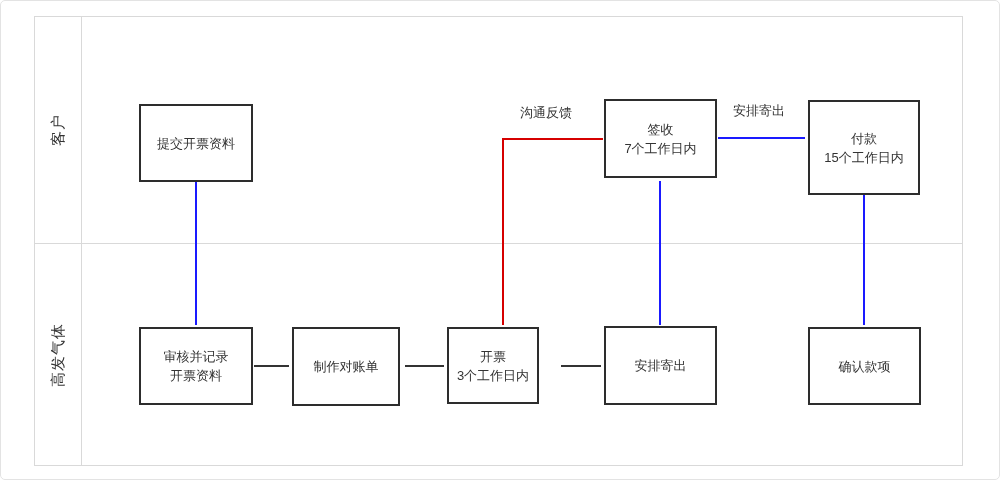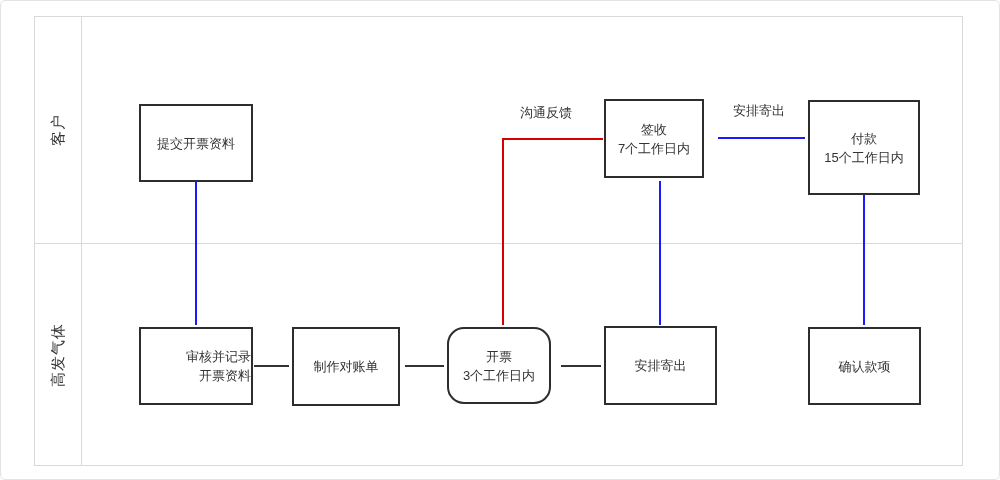--- a/index.html
+++ b/index.html
@@ -71,41 +71,41 @@
     <path d="M602,138 L502,138 L502,324" class="s-red" marker-end="url(#ah-red)"></path>
     <path d="M717,137 L804,137" class="s-blue" marker-end="url(#ah-blue)"></path>
     <path d="M863,178 L863,324" class="s-blue" marker-end="url(#ah-blue)"></path>
   </svg>
 
   <div class="node" style="left:138px;top:103px;width:114px;height:78px;">
     <div>提交开票资料</div>
     <div></div>
   </div>
 
-  <div class="node" style="left:603px;top:98px;width:100px;height:79px;">
+  <div class="node" style="left:603px;top:98px;width:113px;height:79px;">
     <div>签收</div>
     <div>7个工作日内</div>
   </div>
 
   <div class="node" style="left:807px;top:99px;width:112px;height:95px;">
     <div>付款</div>
     <div>15个工作日内</div>
   </div>
 
-  <div class="node" style="left:138px;top:326px;width:114px;height:78px;align-items:flex-end;">
+  <div class="node" style="left:138px;top:326px;width:114px;height:78px;">
     <div>审核并记录</div>
     <div>开票资料</div>
   </div>
 
   <div class="node" style="left:291px;top:326px;width:108px;height:79px;">
     <div>制作对账单</div>
     <div></div>
   </div>
 
-  <div class="node" style="left:446px;top:326px;width:104px;height:77px;border-radius:17px;">
+  <div class="node" style="left:446px;top:326px;width:92px;height:77px;">
     <div>开票</div>
     <div>3个工作日内</div>
   </div>
 
   <div class="node" style="left:603px;top:325px;width:113px;height:79px;">
     <div>安排寄出</div>
     <div></div>
   </div>
 
   <div class="node" style="left:807px;top:326px;width:113px;height:78px;">

